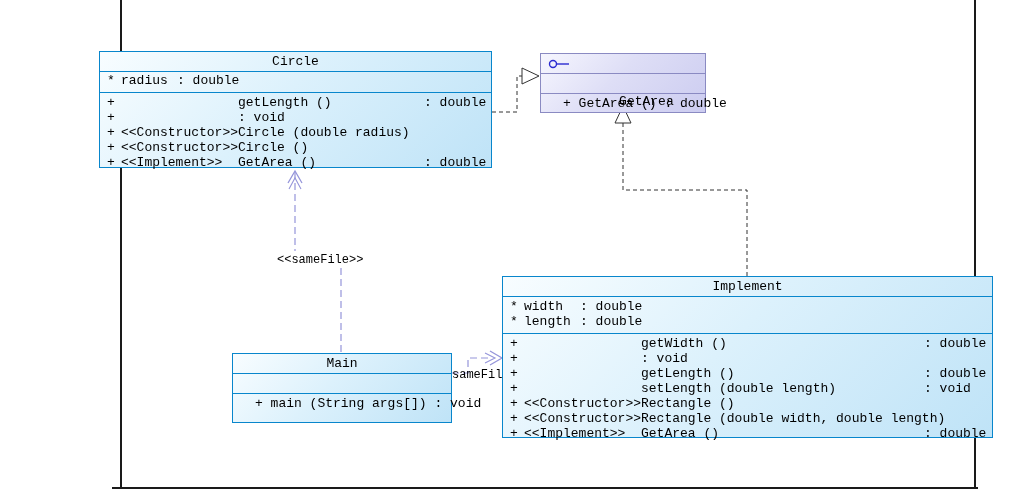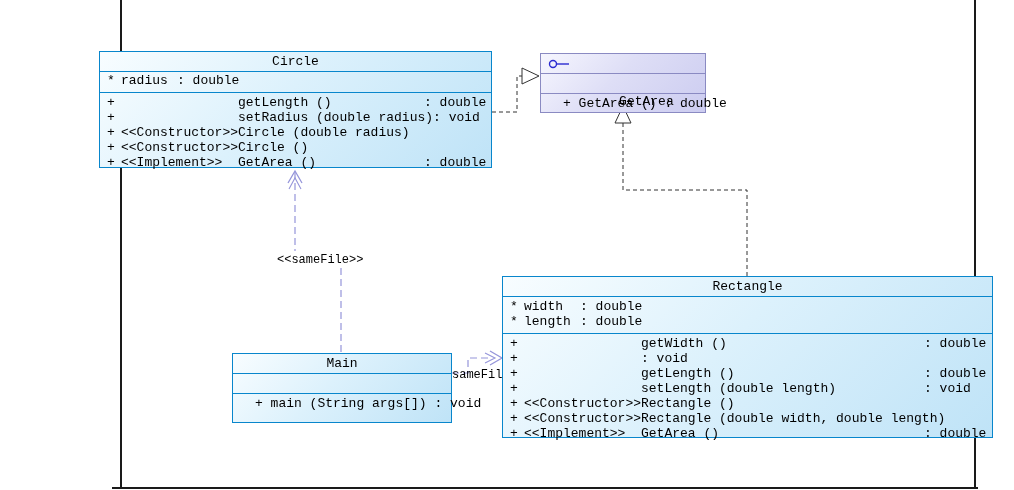--- a/index.html
+++ b/index.html
@@ -65,41 +65,41 @@
 
   <div class="uml blue c-box" style="left:99px;top:51px;width:393px;height:117px;">
     <div class="title">Circle</div>
     <div class="attrs" style="height:19px;padding-top:1px;">
       <div class="row">
         <span class="star">*</span><span class="aname">radius</span><span class="atype">: double</span>
       </div>
     </div>
     <div class="methods" style="padding-top:2px;">
       <div class="row"><span class="vis">+</span><span class="stereo"></span><span class="mname">getLength ()</span><span class="mtype">: double</span></div>
-      <div class="row"><span class="vis">+</span><span class="stereo"></span><span class="mname">setRadius (double radius)</span><span class="mtype">: void</span></div>
+      <div class="row"><span class="vis">+</span><span class="stereo"></span><span class="mtype">: void</span></div>
       <div class="row"><span class="vis">+</span><span class="stereo">&lt;&lt;Constructor&gt;&gt;</span><span class="mname">Circle (double radius)</span><span class="mtype"></span></div>
       <div class="row"><span class="vis">+</span><span class="stereo">&lt;&lt;Constructor&gt;&gt;</span><span class="mname">Circle ()</span><span class="mtype"></span></div>
       <div class="row"><span class="vis">+</span><span class="stereo">&lt;&lt;Implement&gt;&gt;</span><span class="mname">GetArea ()</span><span class="mtype">: double</span></div>
     </div>
   </div>
 
   <div class="uml lav" style="left:540px;top:45px;width:166px;height:60px;margin-top:8px;">
     <div class="title">
       <svg class="lolli" width="24" height="12">
         <circle cx="5" cy="6" r="3.5" fill="none" stroke="#2a2ad0" stroke-width="1.4"></circle>
         <line x1="9" y1="6" x2="21" y2="6" stroke="#2a2ad0" stroke-width="1.4"></line>
       </svg>
       <span>GetArea</span>
     </div>
     <div class="attrs" style="height:19px;"></div>
     <div class="single">+ GetArea () : double</div>
   </div>
 
   <div class="uml blue r-box" style="left:502px;top:276px;width:491px;height:162px;">
-    <div class="title">Rectangle</div>
+    <div class="title">Implement</div>
     <div class="attrs" style="height:34px;padding-top:2px;">
       <div class="row"><span class="star">*</span><span class="aname">width</span><span class="atype">: double</span></div>
       <div class="row"><span class="star">*</span><span class="aname">length</span><span class="atype">: double</span></div>
     </div>
     <div class="methods" style="padding-top:2px;">
       <div class="row"><span class="vis">+</span><span class="stereo"></span><span class="mname">getWidth ()</span><span class="mtype">: double</span></div>
       <div class="row"><span class="vis">+</span><span class="stereo"></span><span class="mtype">: void</span></div>
       <div class="row"><span class="vis">+</span><span class="stereo"></span><span class="mname">getLength ()</span><span class="mtype">: double</span></div>
       <div class="row"><span class="vis">+</span><span class="stereo"></span><span class="mname">setLength (double length)</span><span class="mtype">: void</span></div>
       <div class="row"><span class="vis">+</span><span class="stereo">&lt;&lt;Constructor&gt;&gt;</span><span class="mname">Rectangle ()</span><span class="mtype"></span></div>

